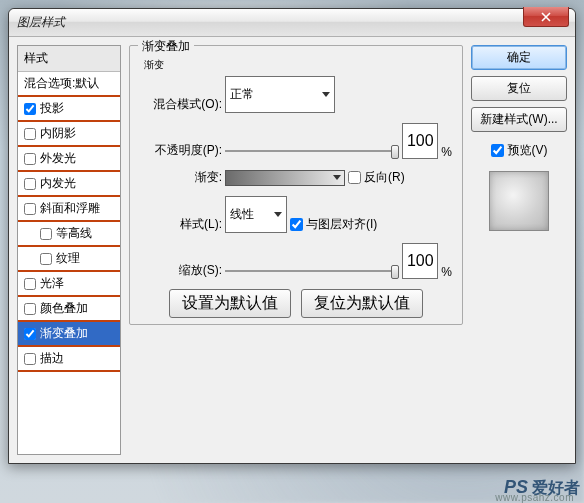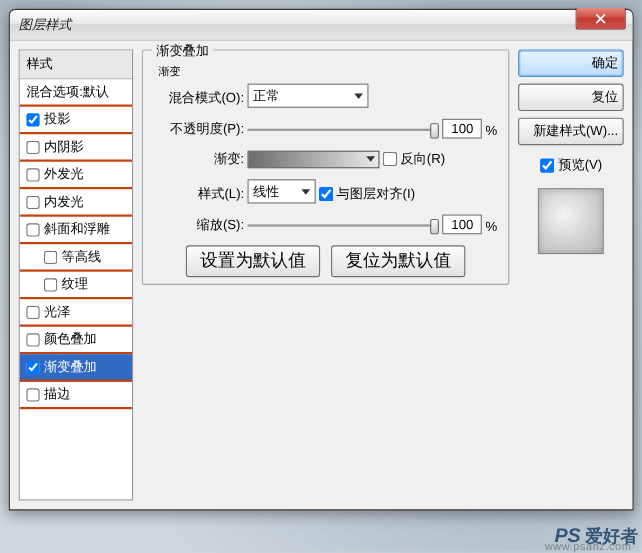--- a/index.html
+++ b/index.html
@@ -16,35 +16,35 @@
 .leftcol .row { font-size: 12px; padding: 3px 6px; display: flex; align-items: center; gap: 4px; border-bottom: 2px solid #c2410c; cursor: pointer; white-space: nowrap; }
 .leftcol .row.indent { padding-left: 22px; }
 .leftcol .row.sel { background: #316ac5; color: #fff; }
 .leftcol input[type=checkbox] { width: 12px; height: 12px; margin: 0; }
 .midcol { flex: 1; position: relative; }
 .fieldset { border: 1px solid #aaa; border-radius: 2px; padding: 10px 10px 6px 10px; position: relative; }
 .fieldset .legend { position: absolute; top: -8px; left: 8px; background: #f0f0f0; padding: 0 4px; font-size: 12px; }
 .sublabel { font-size: 10px; margin: 2px 0 4px 4px; }
 .formrow { display: flex; align-items: flex-end; font-size: 12px; margin-bottom: 10px; gap: 3px; }
 .formrow .lab { width: 82px; text-align: right; }
-.dropdown { border: 1px solid #707070; background: #fff; height: 22px; display: flex; align-items: center; padding: 0 4px; font-size: 12px; position: relative; cursor: pointer; }
+.dropdown { border: 1px solid #707070; background: #fff; height: 37px; display: flex; align-items: center; padding: 0 4px; font-size: 12px; position: relative; cursor: pointer; }
 .dropdown .arrow { margin-left: auto; width: 0; height: 0; border-left: 4px solid transparent; border-right: 4px solid transparent; border-top: 5px solid #333; }
 .slider { flex: 1; height: 16px; position: relative; }
 .slider .track { position: absolute; top: 7px; left: 0; right: 0; height: 2px; background: #999; }
 .slider .thumb { position: absolute; top: 2px; width: 8px; height: 14px; background: linear-gradient(180deg,#fafafa,#d0d0d0); border: 1px solid #666; border-radius: 2px; }
-.numbox { width: 36px; height: 18px; border: 1px solid #707070; background: #fff; font-size: 12px; text-align: center; padding: 1px 2px; }
+.numbox { width: 36px; height: 36px; border: 1px solid #707070; background: #fff; font-size: 16px; text-align: center; padding: 1px 2px; }
 .gradbar { width: 120px; height: 16px; border: 1px solid #555; background: linear-gradient(90deg, #6b6b6b, #eaeaea); cursor: pointer; position: relative; }
 .gradbar .arrow { position: absolute; right: 3px; top: 4px; width: 0; height: 0; border-left: 4px solid transparent; border-right: 4px solid transparent; border-top: 5px solid #333; }
 .anglewidget { width: 34px; height: 34px; border: 1px solid #888; border-radius: 50%; background: #fff; position: relative; }
 .anglewidget .hand { position: absolute; left: 50%; top: 50%; width: 14px; height: 1px; background: #333; transform-origin: left center; transform: rotate(-90deg); }
 .anglewidget .dot { position: absolute; left: 50%; top: 50%; width: 3px; height: 3px; background: #333; border-radius: 50%; transform: translate(-50%,-50%); }
 .btn { border: 1px solid #707070; border-radius: 3px; background: linear-gradient(180deg,#fdfdfd,#e2e2e2); font-size: 16px; padding: 3px 12px; cursor: pointer; }
 .btnrow { display: flex; gap: 10px; justify-content: center; margin-top: 8px; }
 .rightcol { width: 96px; display: flex; flex-direction: column; gap: 6px; align-items: stretch; }
-.rightcol .rbtn { border: 1px solid #707070; border-radius: 3px; background: linear-gradient(180deg,#fdfdfd,#e2e2e2); font-size: 12px; padding: 3px 4px; cursor: pointer; text-align: right; white-space: nowrap; }
+.rightcol .rbtn { border: 1px solid #707070; border-radius: 3px; background: linear-gradient(180deg,#fdfdfd,#e2e2e2); font-size: 12px; padding: 3px 4px; cursor: pointer; text-align: center; white-space: nowrap; }
 .rightcol .rbtn.primary { background: linear-gradient(180deg,#e8f3ff,#bcdcff); border-color: #4a90d9; box-shadow: 0 0 0 1px #8ab8e6 inset; }
 .previewrow { display: flex; align-items: center; gap: 4px; font-size: 12px; margin-top: 4px; justify-content: center; }
 .previewbox { width: 60px; height: 60px; border: 1px solid #888; background: radial-gradient(circle at 40% 40%, #f4f4f4 0%, #d0d0d0 55%, #b9b9b9 100%); margin: 6px auto 0; box-shadow: inset 0 0 6px rgba(0,0,0,0.2); }
 .watermark { position: absolute; right: 4px; bottom: 4px; font-size: 18px; color: #357; font-style: italic; font-weight: bold; display: flex; align-items: baseline; gap: 4px; }
 .watermark .cn { font-size: 16px; color: #357; font-style: normal; }
 </style>
 </head>
 <body>
 <div class="bg-blur"></div>
 

